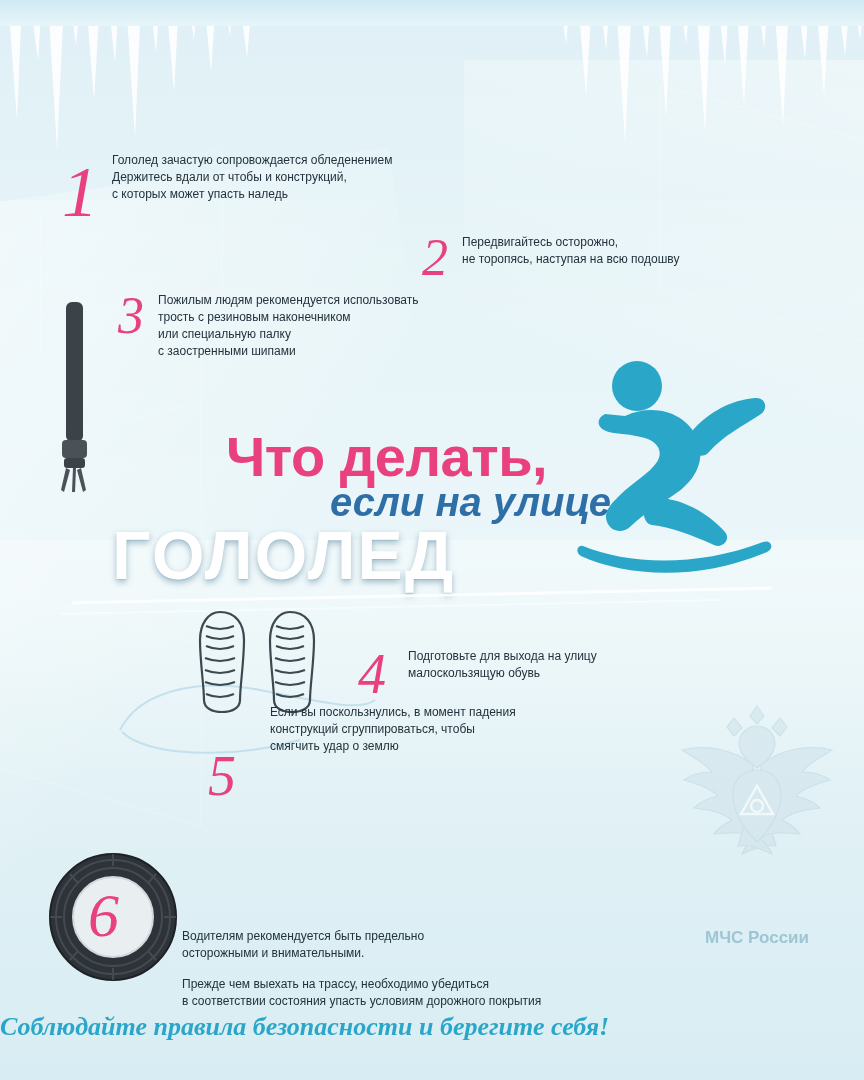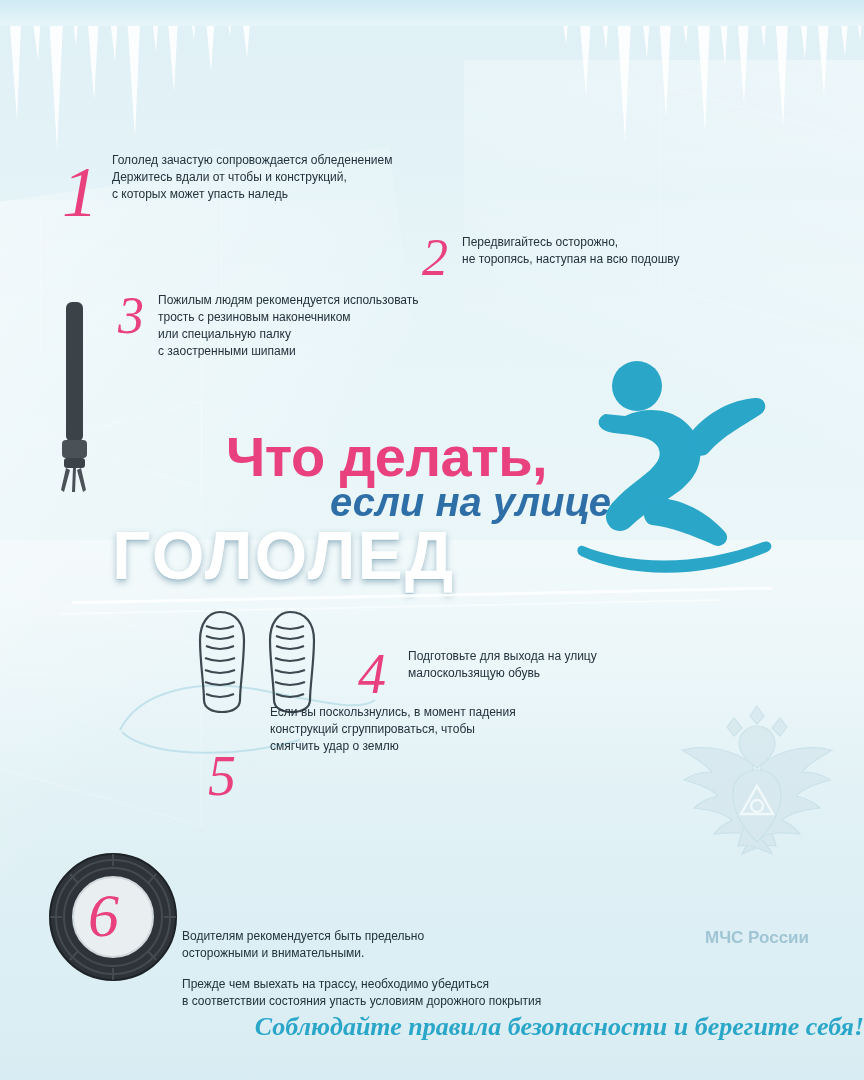--- a/index.html
+++ b/index.html
@@ -50,21 +50,21 @@
   .head2{position:absolute;left:330px;top:480px;font-size:40px;font-style:italic;font-weight:bold;
     color:#2f6fa8;font-family:"Liberation Sans",sans-serif;}
   .head3{position:absolute;left:112px;top:516px;font-size:68px;font-weight:bold;color:#ffffff;
     letter-spacing:2px;font-family:"Liberation Sans",sans-serif;
     text-shadow:0 3px 6px rgba(60,110,140,.45), 0 1px 0 #cfe6ef;}
   .hline{position:absolute;left:72px;top:594px;width:700px;height:3px;background:rgba(255,255,255,.85);
     transform:rotate(-1.2deg);}
   .hline2{position:absolute;left:60px;top:606px;width:660px;height:2px;background:rgba(255,255,255,.5);
     transform:rotate(-1.2deg);}
 
-  .footer{position:absolute;left:0;top:1012px;width:864px;text-align:right;
+  .footer{position:absolute;left:0;top:1012px;width:864px;text-align:left;
     color:#2aa6c9;font-size:26px;font-style:italic;font-weight:bold;
     font-family:"Liberation Serif", serif;}
 
   .mchs-label{position:absolute;left:672px;top:884px;width:170px;text-align:center;
     color:#9fc5d4;font-size:17px;font-weight:bold;margin-top:44px;}
 
   .skater{position:absolute;left:565px;top:350px;}
   .cane{position:absolute;left:40px;top:300px;}
   .shoes{position:absolute;left:198px;top:606px;}
   .tire{position:absolute;left:48px;top:852px;}

